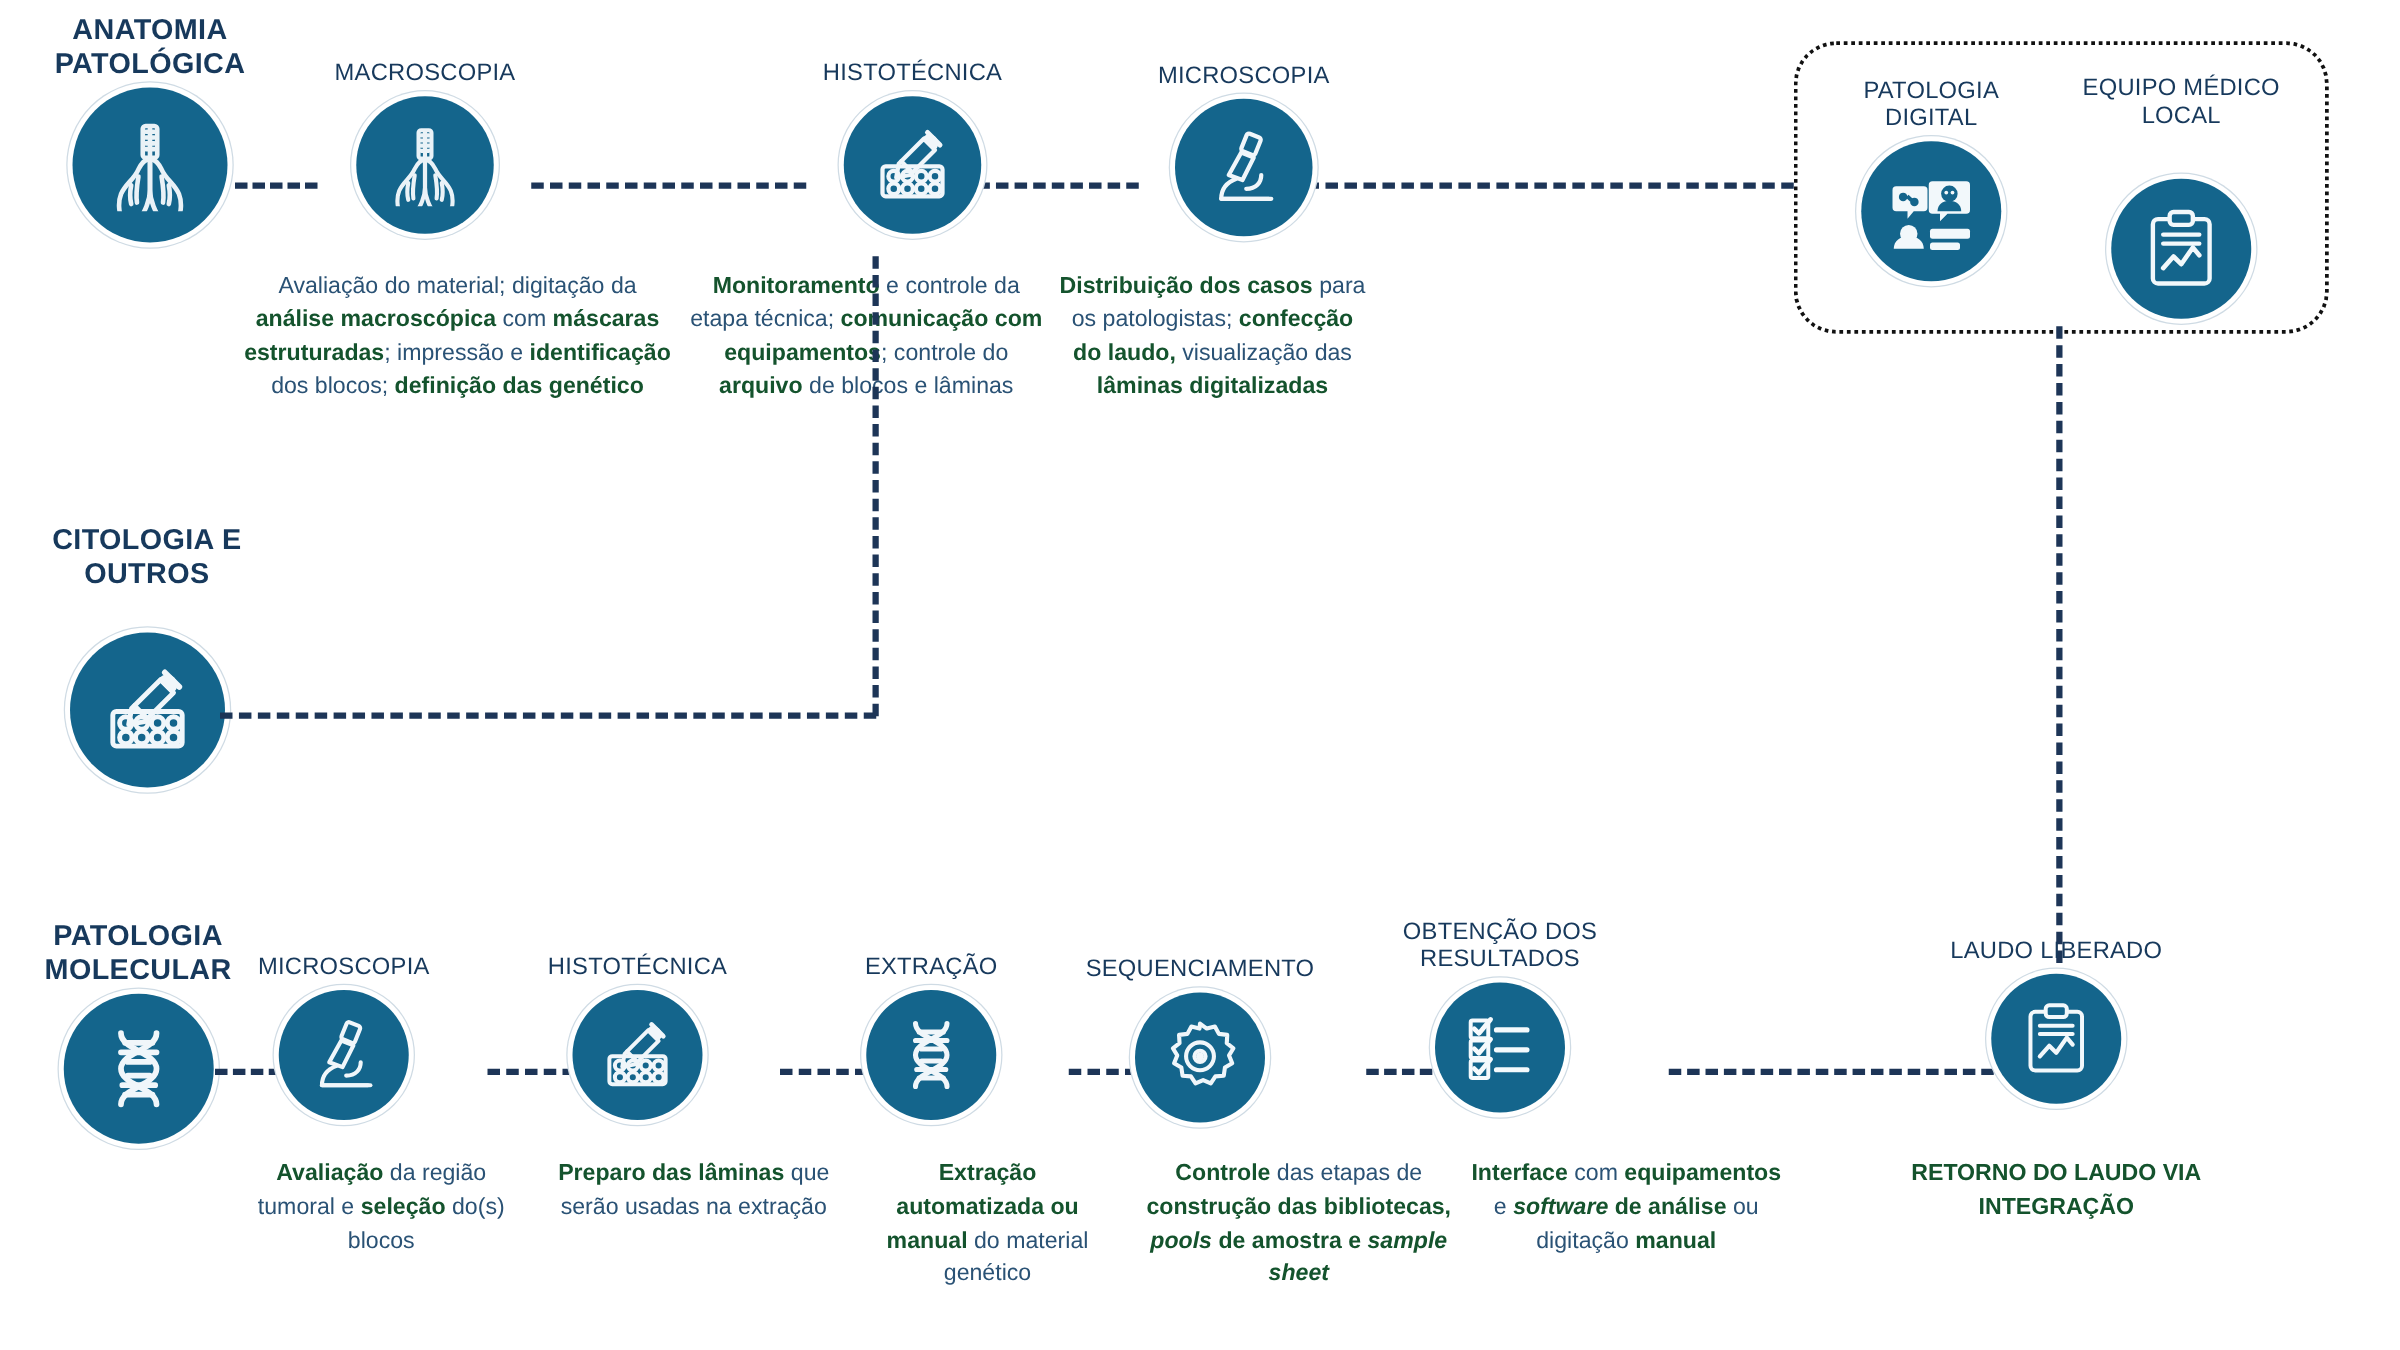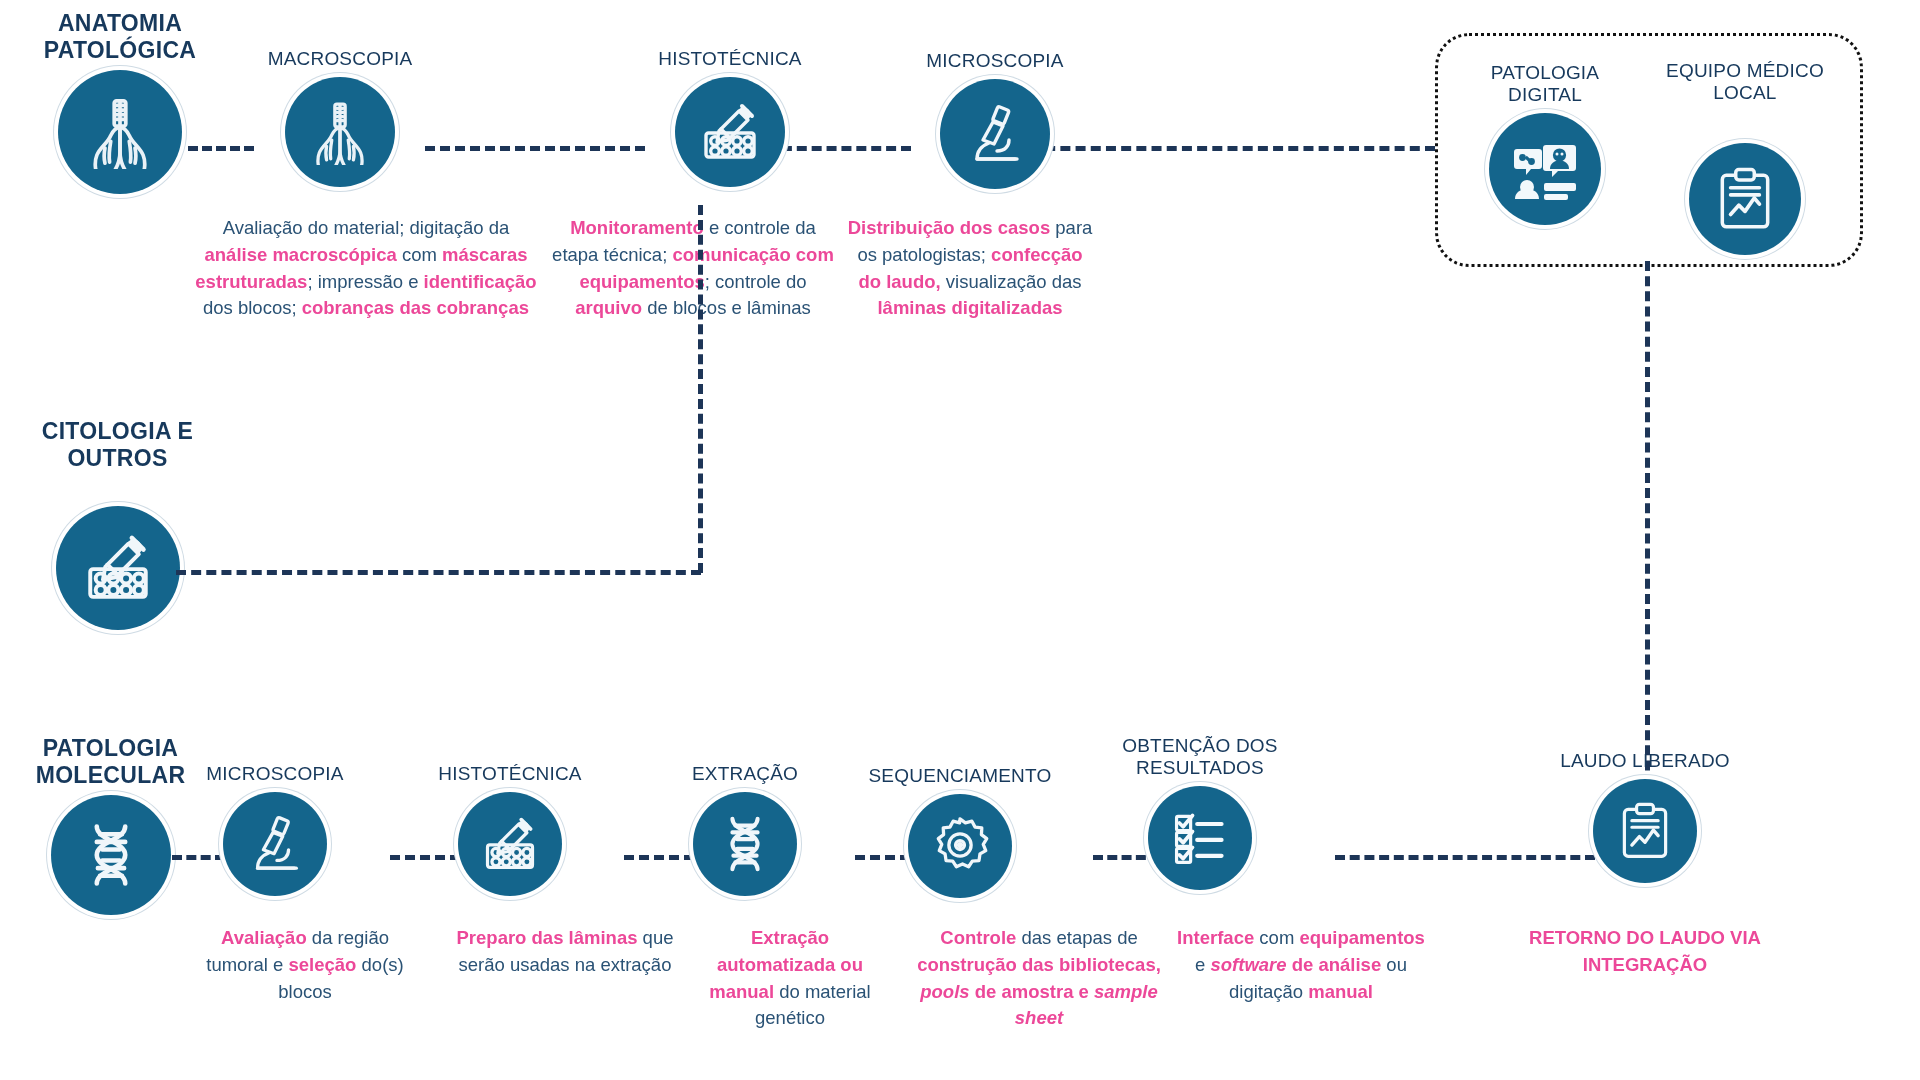--- a/index.html
+++ b/index.html
@@ -21,21 +21,21 @@
     border-radius:50%;background:#14658c;
     display:flex;align-items:center;justify-content:center;
     box-shadow:0 0 0 4px #ffffff, 0 0 0 5px #cfdbe4;
     position:relative;
   }
   .circle svg{display:block;}
   .desc{
     position:absolute;text-align:center;font-size:18.5px;line-height:1.45;
     color:#2a5275;font-weight:400;
   }
-  .desc b{font-weight:700;color:#ec4899;}
+  .desc b{font-weight:700;color:#14532d;}
   .desc i{font-style:italic;}
 
   
   .dash-h{position:absolute;height:0;border-top:5px dashed #1d3557;}
   .dash-v{position:absolute;width:0;border-left:5px dashed #1d3557;}
 
   
   .dotbox{
     position:absolute;border:3.5px dotted #111111;border-radius:34px;
     background:transparent;
@@ -188,21 +188,21 @@
 
   <div class="node" style="left:910px;top:50px;width:170px;">
     <div class="node-label">MICROSCOPIA</div>
     <div class="circle" style="width:110px;height:110px;">
       <svg width="64" height="64" viewBox="0 0 64 64">
           <use href="#ic-microscope"></use>
         </svg>
     </div>
   </div>
 
-  <div class="desc" style="left:190px;top:215px;width:352px;">Avaliação do material; digitação da <b>análise macroscópica</b> com <b>máscaras estruturadas</b>; impressão e <b>identificação</b> dos blocos; <b>cobranças das cobranças</b></div>
+  <div class="desc" style="left:190px;top:215px;width:352px;">Avaliação do material; digitação da <b>análise macroscópica</b> com <b>máscaras estruturadas</b>; impressão e <b>identificação</b> dos blocos; <b>definição das genético</b></div>
   <div class="desc" style="left:552px;top:215px;width:282px;"><b>Monitoramento</b> e controle da etapa técnica; <b>comunicação com equipamentos</b>; controle do <b>arquivo</b> de blocos e lâminas</div>
   <div class="desc" style="left:845px;top:215px;width:250px;"><b>Distribuição dos casos</b> para os patologistas; <b>confecção do laudo,</b> visualização das <b>lâminas digitalizadas</b></div>
 
   <div class="node" style="left:25px;top:418px;width:185px;gap:28px;">
     <div class="node-label big">CITOLOGIA E
 OUTROS</div>
     <div class="circle" style="width:124px;height:124px;">
       <svg width="74" height="74" viewBox="0 0 64 64">
           <use href="#ic-pipette"></use>
         </svg>
@@ -302,19 +302,19 @@
   <div class="node" style="left:1545px;top:750px;width:200px;">
     <div class="node-label">LAUDO LIBERADO</div>
     <div class="circle" style="width:104px;height:104px;">
       <svg width="60" height="60" viewBox="0 0 64 64">
           <use href="#ic-report"></use>
         </svg>
     </div>
   </div>
 
   <div class="desc" style="left:190px;top:925px;width:230px;"><b>Avaliação</b> da região tumoral e <b>seleção</b> do(s) blocos</div>
-  <div class="desc" style="left:450px;top:925px;width:230px;text-align:center;"><b>Preparo das lâminas</b> que serão usadas na extração</div>
+  <div class="desc" style="left:440px;top:925px;width:230px;text-align:center;"><b>Preparo das lâminas</b> que serão usadas na extração</div>
   <div class="desc" style="left:690px;top:925px;width:200px;"><b>Extração automatizada ou manual</b> do material genético</div>
   <div class="desc" style="left:900px;top:925px;width:278px;"><b>Controle</b> das etapas de <b>construção das bibliotecas, <i>pools</i> de amostra e <i>sample sheet</i></b></div>
   <div class="desc" style="left:1172px;top:925px;width:258px;"><b>Interface</b> com <b>equipamentos</b> e <b><i>software</i> de análise</b> ou digitação <b>manual</b></div>
   <div class="desc" style="left:1510px;top:925px;width:270px;"><b>RETORNO DO LAUDO VIA INTEGRAÇÃO</b></div>
 
 </div>
 
 </body></html>

